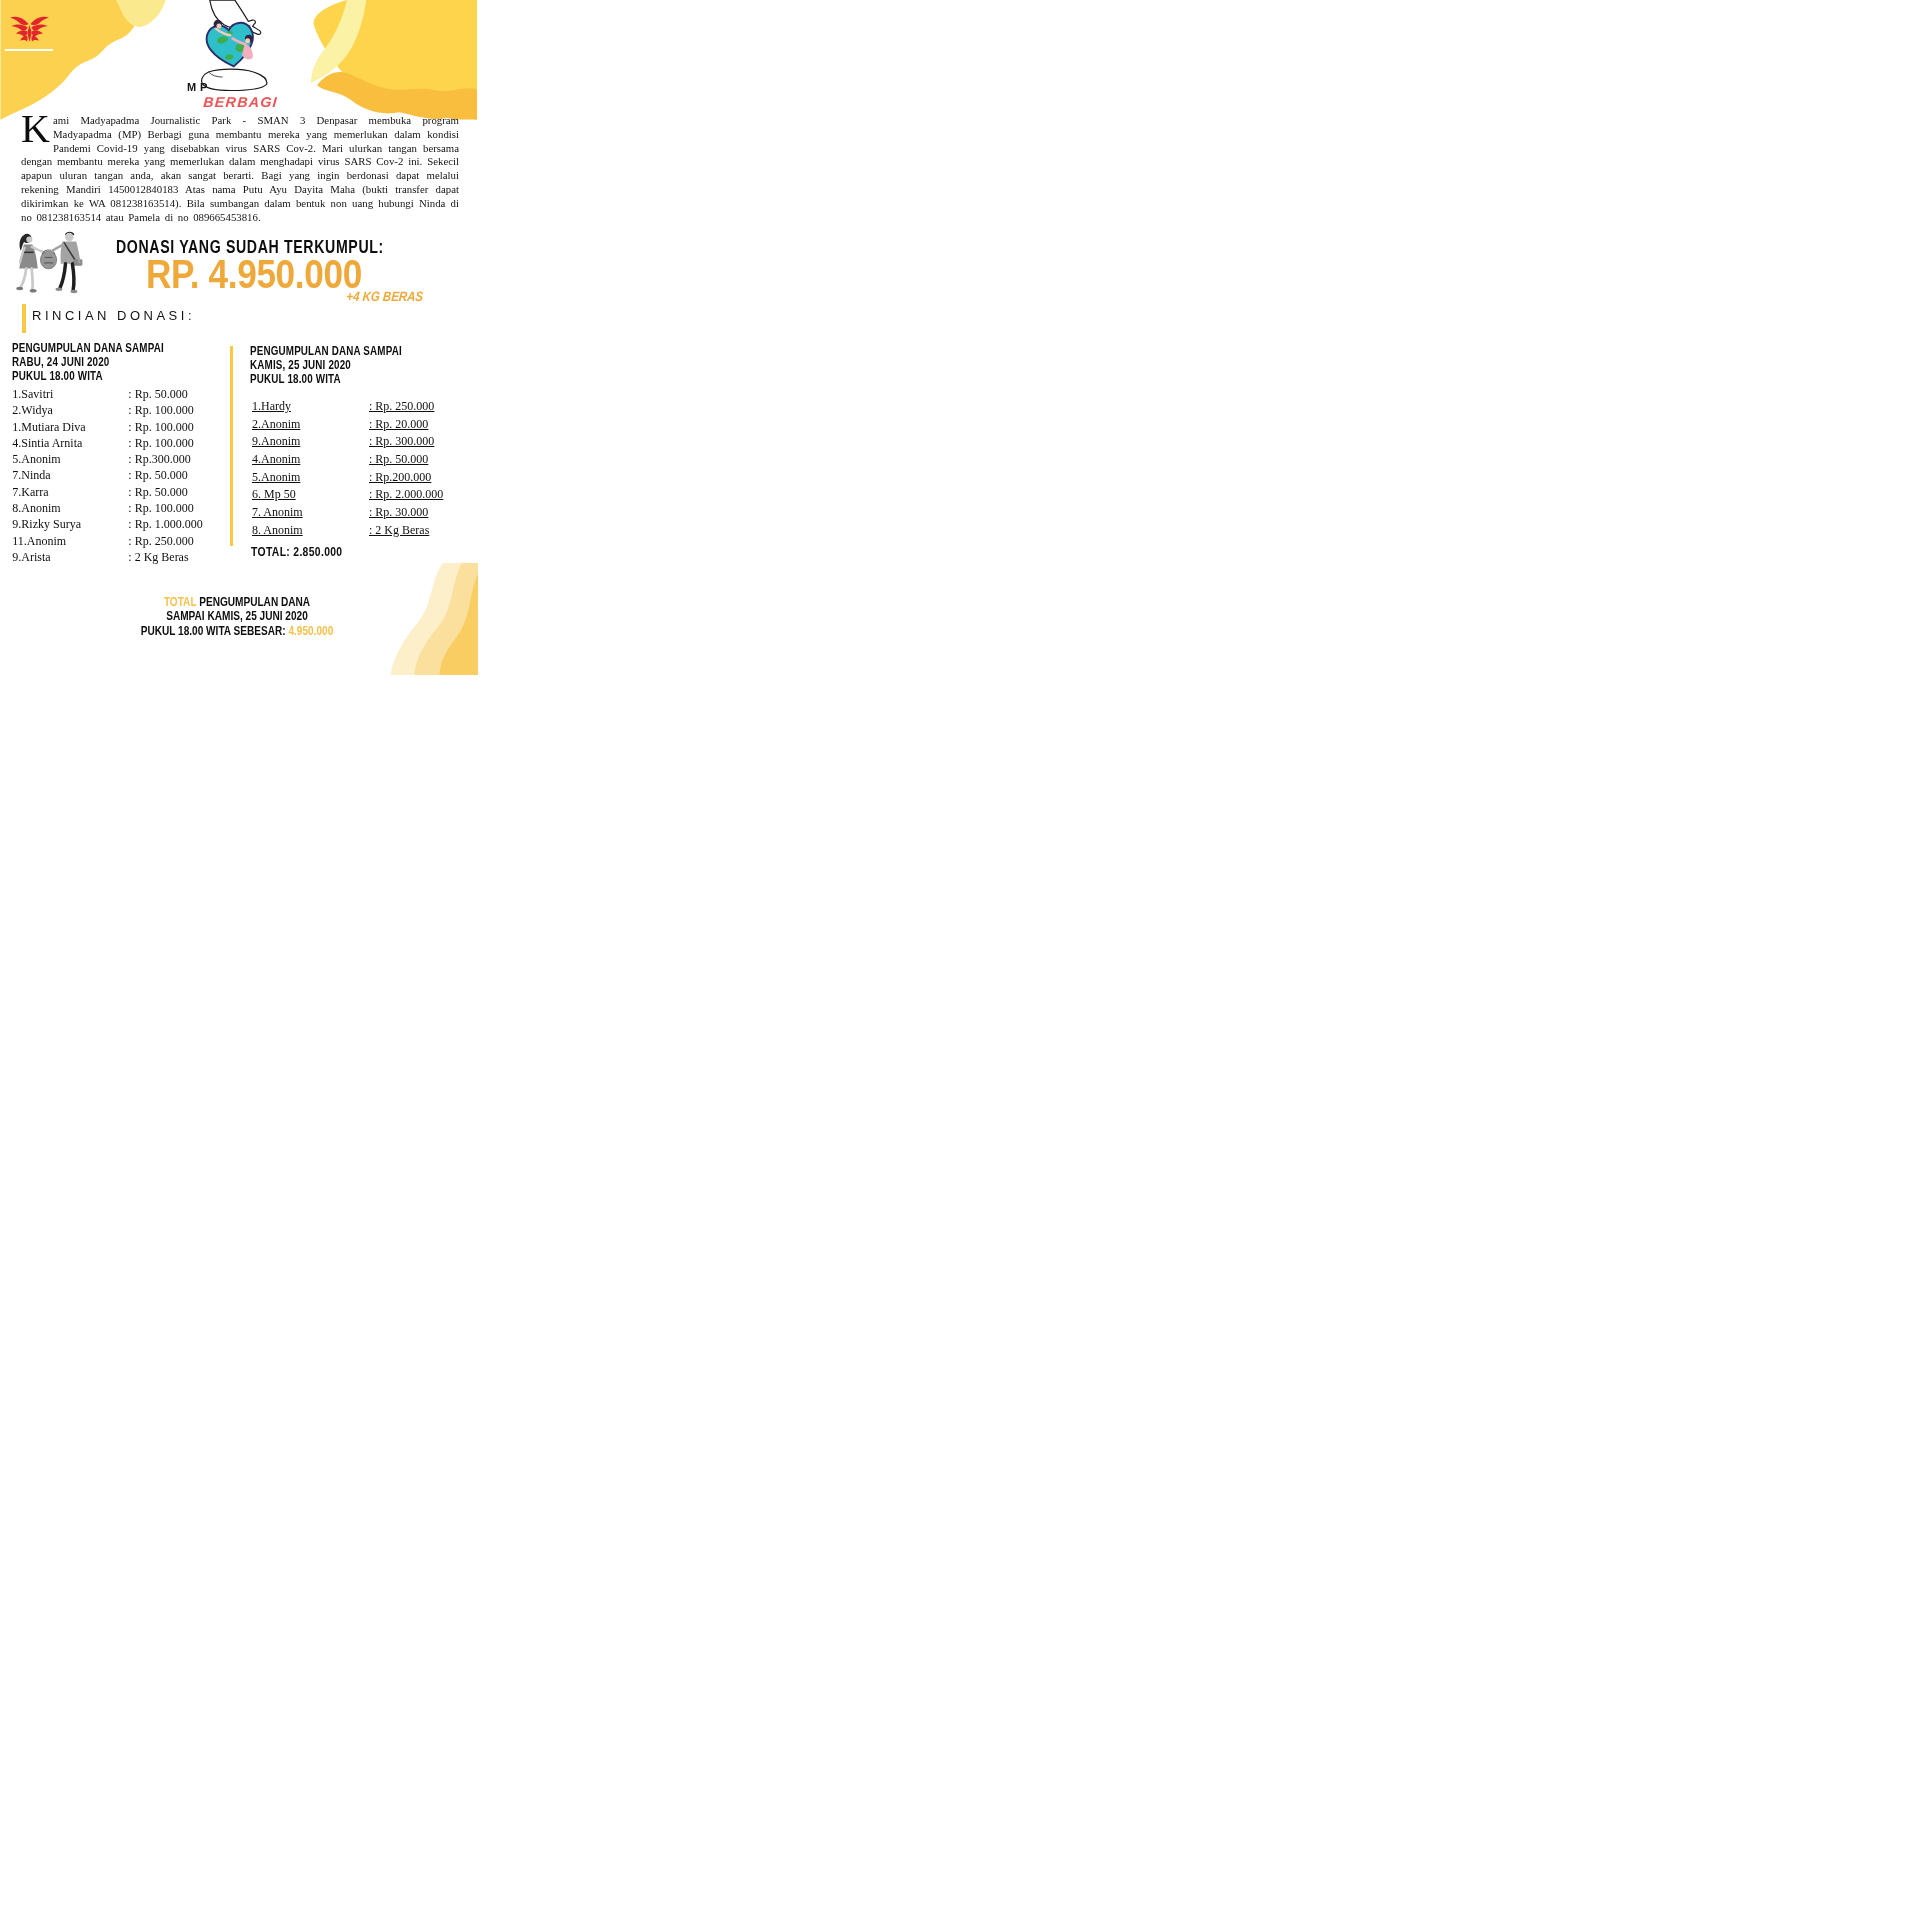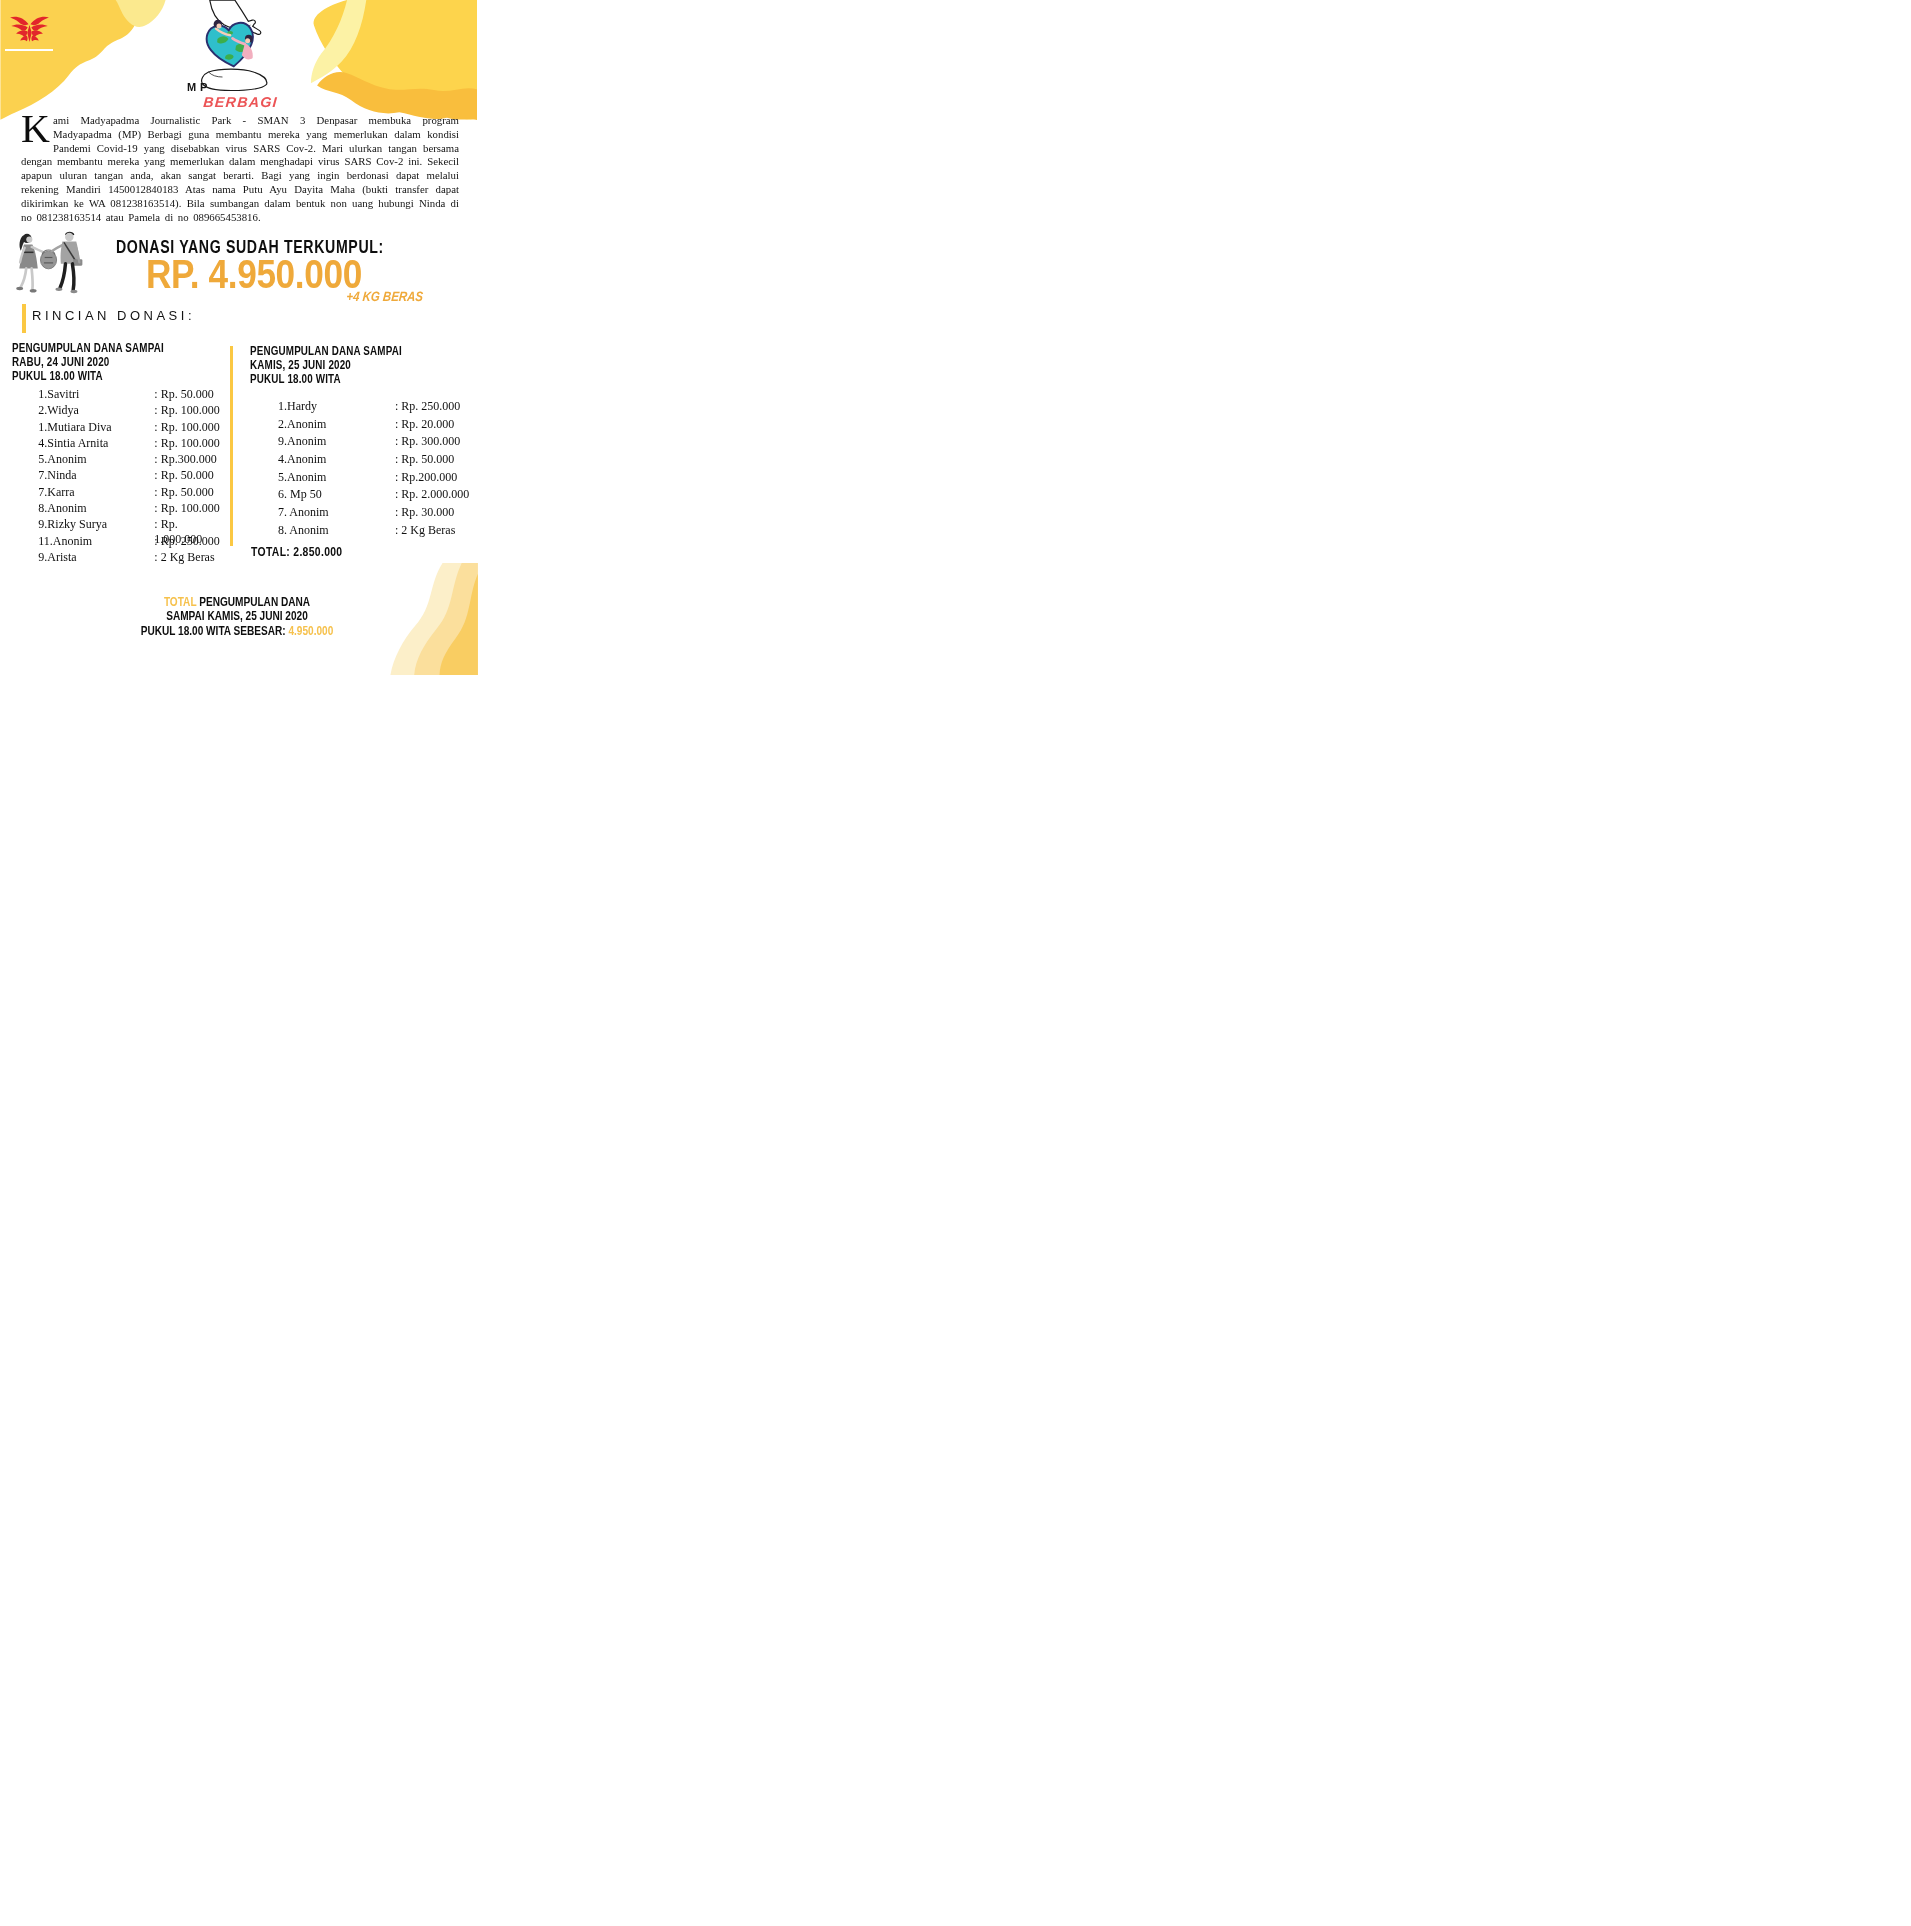--- a/index.html
+++ b/index.html
@@ -31,26 +31,26 @@
   .rincian-label{left:32px;top:308px;font-size:13px;letter-spacing:3.5px;color:#131313;
                  font-family:"Liberation Sans",sans-serif;}
 
   .col-header{font-size:12.3px;line-height:14px;}
   .col-header.left{left:12.3px;top:341px;}
   .col-header.right{left:250px;top:344px;}
 
   .divider{left:230px;top:346px;width:2.7px;height:200px;background:#FBC843;}
 
   .rows{font-family:"Liberation Serif",serif;font-size:12px;color:#101010;}
-  .rows .row{display:flex;align-items:baseline;margin-left:26px;}
+  .rows .row{display:flex;align-items:baseline;}
   .rows.left{left:12.3px;top:387px;width:214px;}
   .rows.left .row{height:16.3px;}
   .rows.left .name{flex:0 0 116px;}
   .rows.right{left:252px;top:399px;width:222px;}
-  .rows.right .row{height:17.7px;}
+  .rows.right .row{height:17.7px;text-decoration:underline;}
   .rows.right .name{flex:0 0 117px;}
 
   .right-total{left:251px;top:544px;font-size:13px;letter-spacing:0.4px;}
 
   .grand{left:104px;top:595px;width:266px;text-align:center;font-size:12.3px;line-height:14.3px;
          font-weight:800;transform:scaleX(0.82);transform-origin:center top;white-space:nowrap;
          font-family:"Liberation Sans",sans-serif;color:#0e0e0e;}
   .grand .hl{color:#F6C14C;}
 
   .white-bar{left:5.4px;top:49px;width:48px;height:2.3px;background:#ffffff;}

